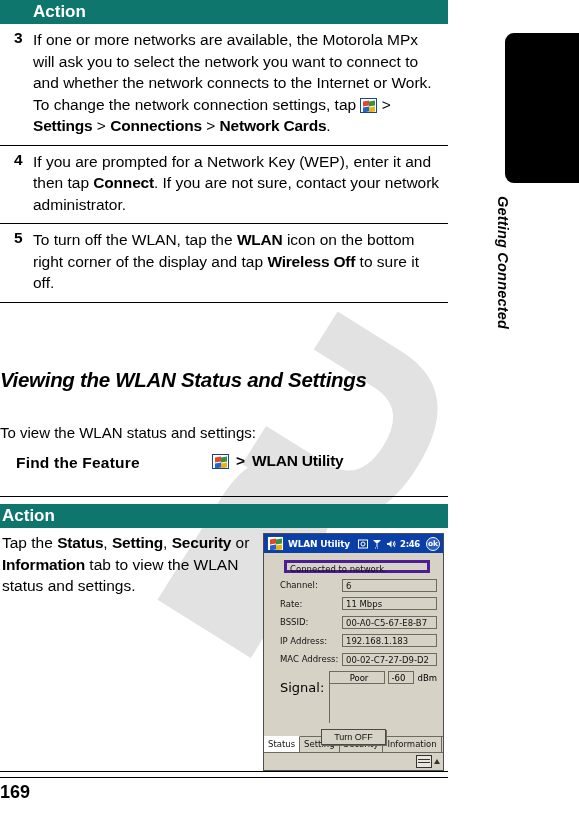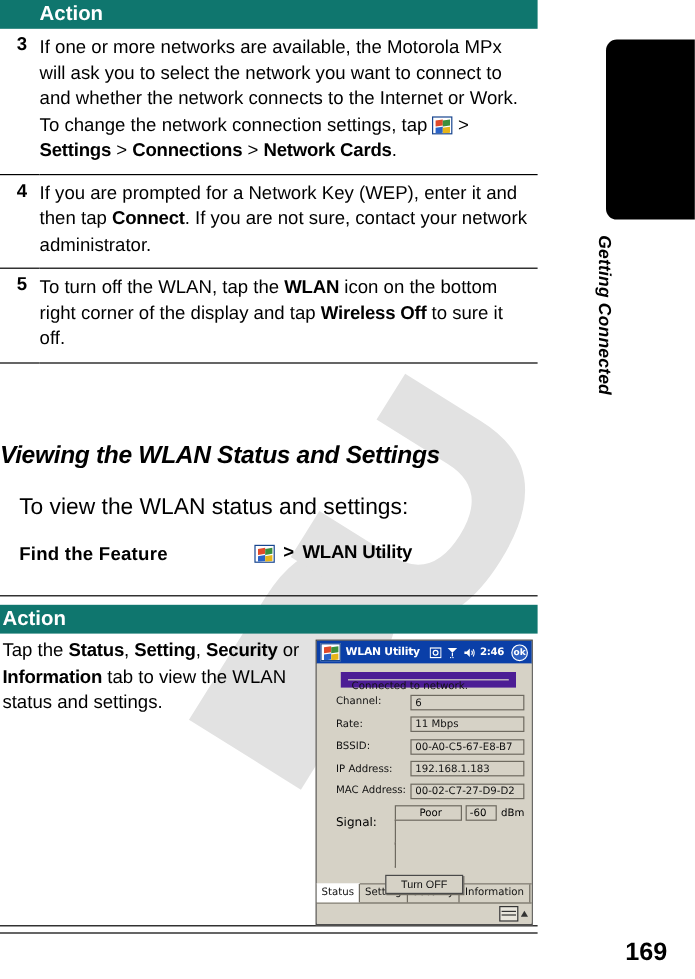--- a/index.html
+++ b/index.html
@@ -114,25 +114,24 @@
     width: 448px;
     font-size: 20.5px;
     font-weight: bold;
     font-style: italic;
     letter-spacing: -.3px;
     z-index: 2;
   }
   .intro {
     position: absolute;
     left: 0;
-    top: 412px;
+    top: 424px;
     width: 448px;
-    font-size: 19px;
+    font-size: 15px;
     z-index: 2;
-    padding-left: 16px;
   }
 
   
   .ftf {
     position: absolute;
     left: 0;
     top: 452px;
     width: 448px;
     height: 40px;
     z-index: 2;
@@ -271,21 +270,21 @@
     padding: 7px 6px 0 6px;
     box-sizing: border-box;
     background: #d6d2c6;
   }
 
   .statusline {
     margin: 0 0 0 14px;
     width: 146px;
     height: 13px;
     background: #d6d2c6;
-    border: 6px solid #4c1d95;
+    border: 3px solid #4c1d95;
     font-size: 8.5px;
     line-height: 12px;
     padding-left: 3px;
     box-sizing: border-box;
     color: #111;
     white-space: nowrap;
   }
 
   .frow {
     display: flex;
@@ -306,21 +305,21 @@
     font-size: 8.5px;
     line-height: 12px;
     padding-left: 3px;
     box-sizing: border-box;
     color: #111;
     white-space: nowrap;
     flex: 1;
   }
 
   .sigrow { display:flex; align-items:flex-start; margin-top:5.5px; padding-left:10px; }
-  .sigrow .k { font-size:10px; width:62px; padding-top:9px; }
+  .sigrow .k { font-size:13px; width:62px; padding-top:9px; }
   .sigcol { flex:1; }
   .sigtop { display:flex; align-items:center; gap:3px; }
   .sigq {
     width: 56px; height:13px; background:#d6d2c6; border:1px solid #6e6a60;
     font-size:8.5px; line-height:12px; padding-left:3px; box-sizing:border-box;text-align:center;
   }
   .sigdbm {
     width: 26px; height:13px; background:#d6d2c6; border:1px solid #6e6a60;
     font-size:8.5px; line-height:12px; padding-left:2px; box-sizing:border-box;
   }
@@ -386,24 +385,24 @@
   .caret-up {
     width:0;height:0;border-left:3px solid transparent;border-right:3px solid transparent;
     border-bottom:5px solid #333;
   }
 
   
   .pageno {
     position:absolute;
     left:0; top:782px;
     width:579px;
-    text-align:right;
+    text-align:left;
     padding-right:23px;
     box-sizing:border-box;
-    font-size:21px;
+    font-size:18px;
     font-weight:bold;
     z-index:3;
   }
 </style>
 </head>
 <body>
 
 <svg class="watermark" viewBox="0 0 430 700" xmlns="http://www.w3.org/2000/svg">
   <g fill="#e2e2e2" transform="rotate(-58 215 350)">
     <path d="M-40 300 h120 q70 0 70 55 q0 55 -70 55 h-120 z"></path>

